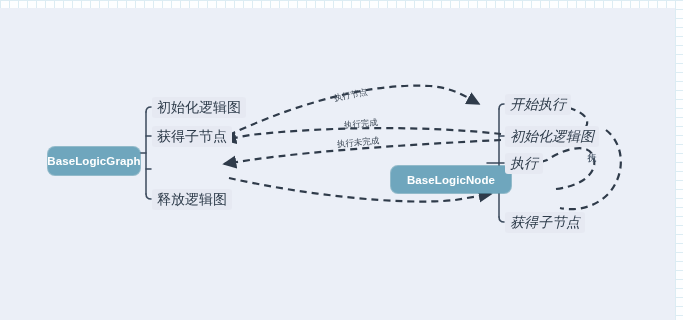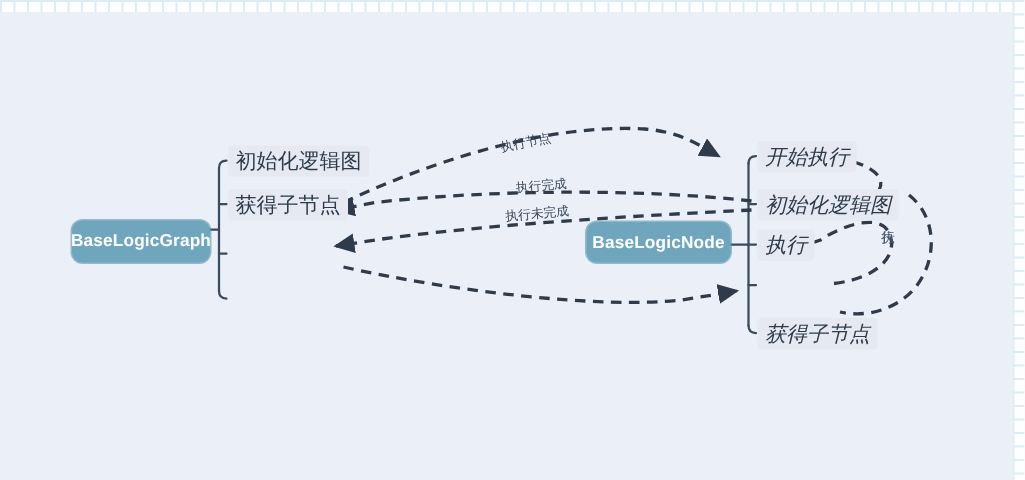--- a/index.html
+++ b/index.html
@@ -59,21 +59,21 @@
     font-size: 11.5px;
     font-weight: bold;
     letter-spacing: .1px;
     display: flex;
     align-items: center;
     justify-content: center;
     white-space: nowrap;
     box-shadow: 0 0 0 1px rgba(86,150,172,.6);
   }
   #root-left  { left: 48px;  top: 139px; width: 92px;  height: 28px; }
-  #root-right { left: 391px; top: 140px; width: 96px;  height: 27px; }
+  #root-right { left: 391px; top: 158px; width: 120px;  height: 27px; }
 
   
   .leaf {
     position: absolute;
     box-sizing: border-box;
     background: #e6e9f2;
     color: #2d3b4a;
     font-size: 14px;
     line-height: 17px;
     padding: 2px 5px 3px 5px;
@@ -152,20 +152,21 @@
     </svg>
 
     <div class="node-layer">
 
       <div class="root-node" id="root-left">BaseLogicGraph</div>
 
       <div class="root-node" id="root-right">BaseLogicNode</div>
 
       <div class="leaf leaf-left" style="top:89px">初始化逻辑图</div>
       <div class="leaf leaf-left" style="top:118px">获得子节点</div>
+      <div class="leaf leaf-left" style="top:181px">释放逻辑图</div>
 
       <div class="leaf leaf-right" style="top:86px">开始执行</div>
       <div class="leaf leaf-right" style="top:118px">初始化逻辑图</div>
       <div class="leaf leaf-right" style="top:145px">执行</div>
       <div class="leaf leaf-right" style="top:204px">获得子节点</div>
 
       <div class="edge-label" style="left:334px; top:85px; transform:rotate(-11deg)">执行节点</div>
 
       <div class="edge-label" style="left:344px; top:112px; transform:rotate(-5deg)">执行完成</div>
 

